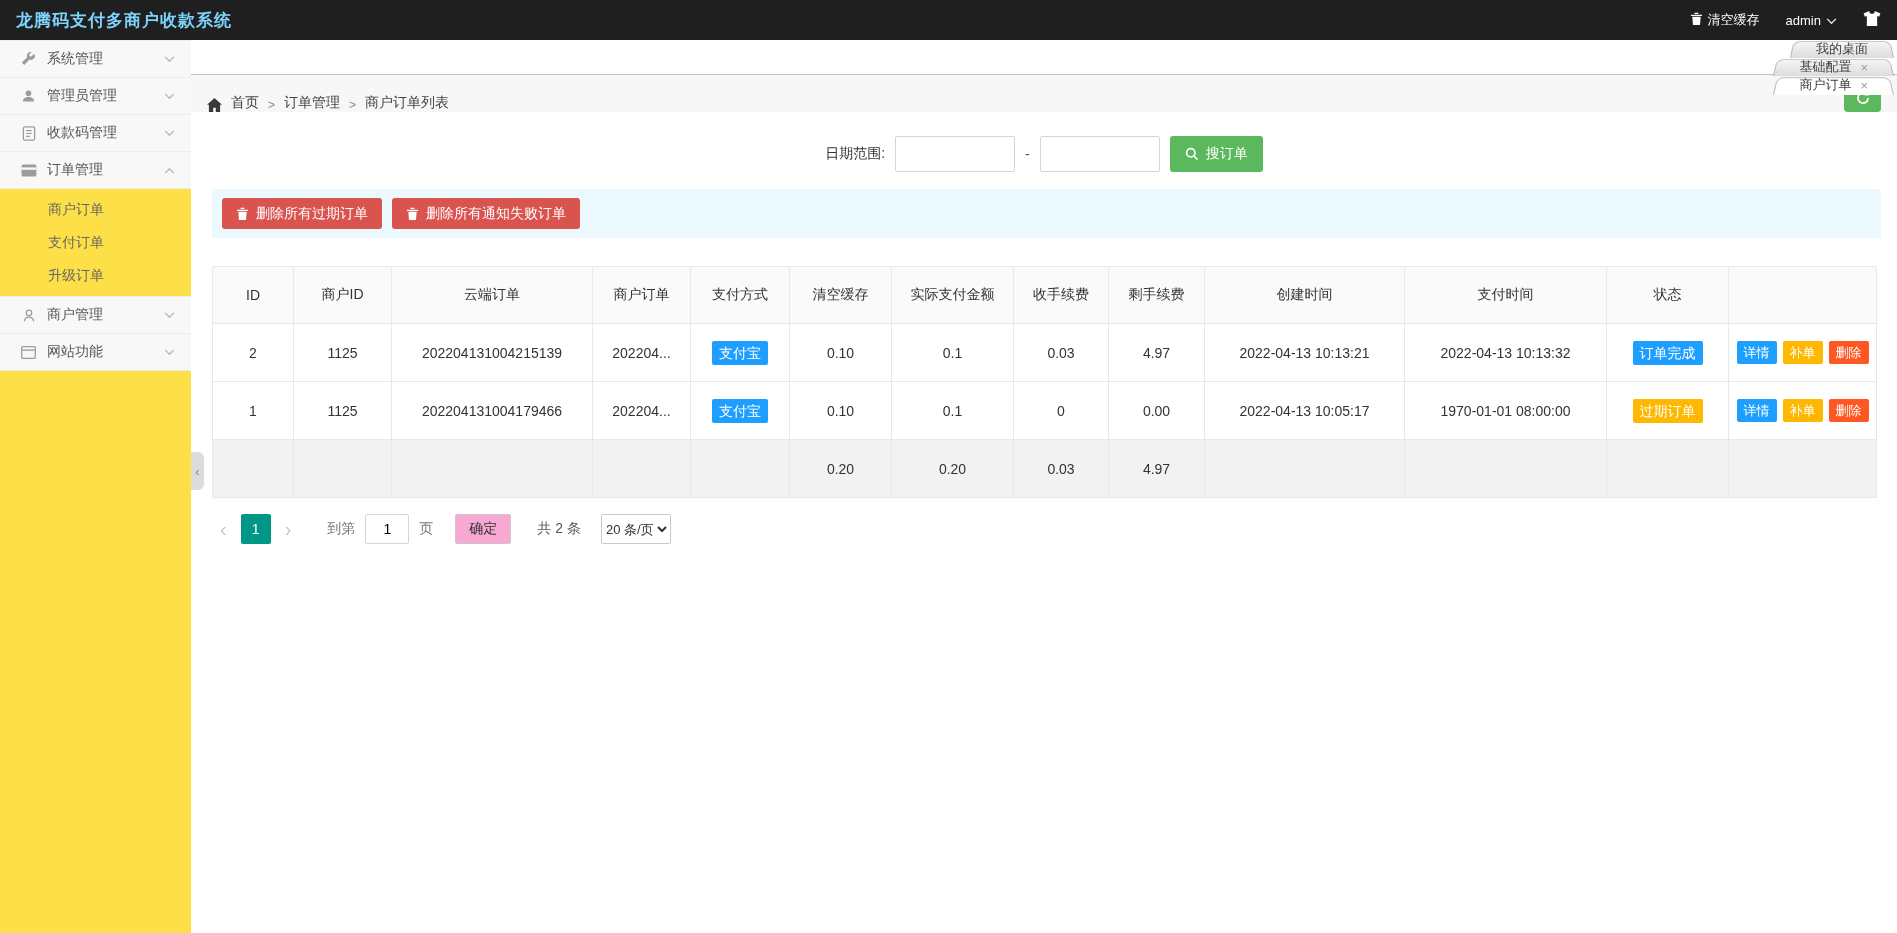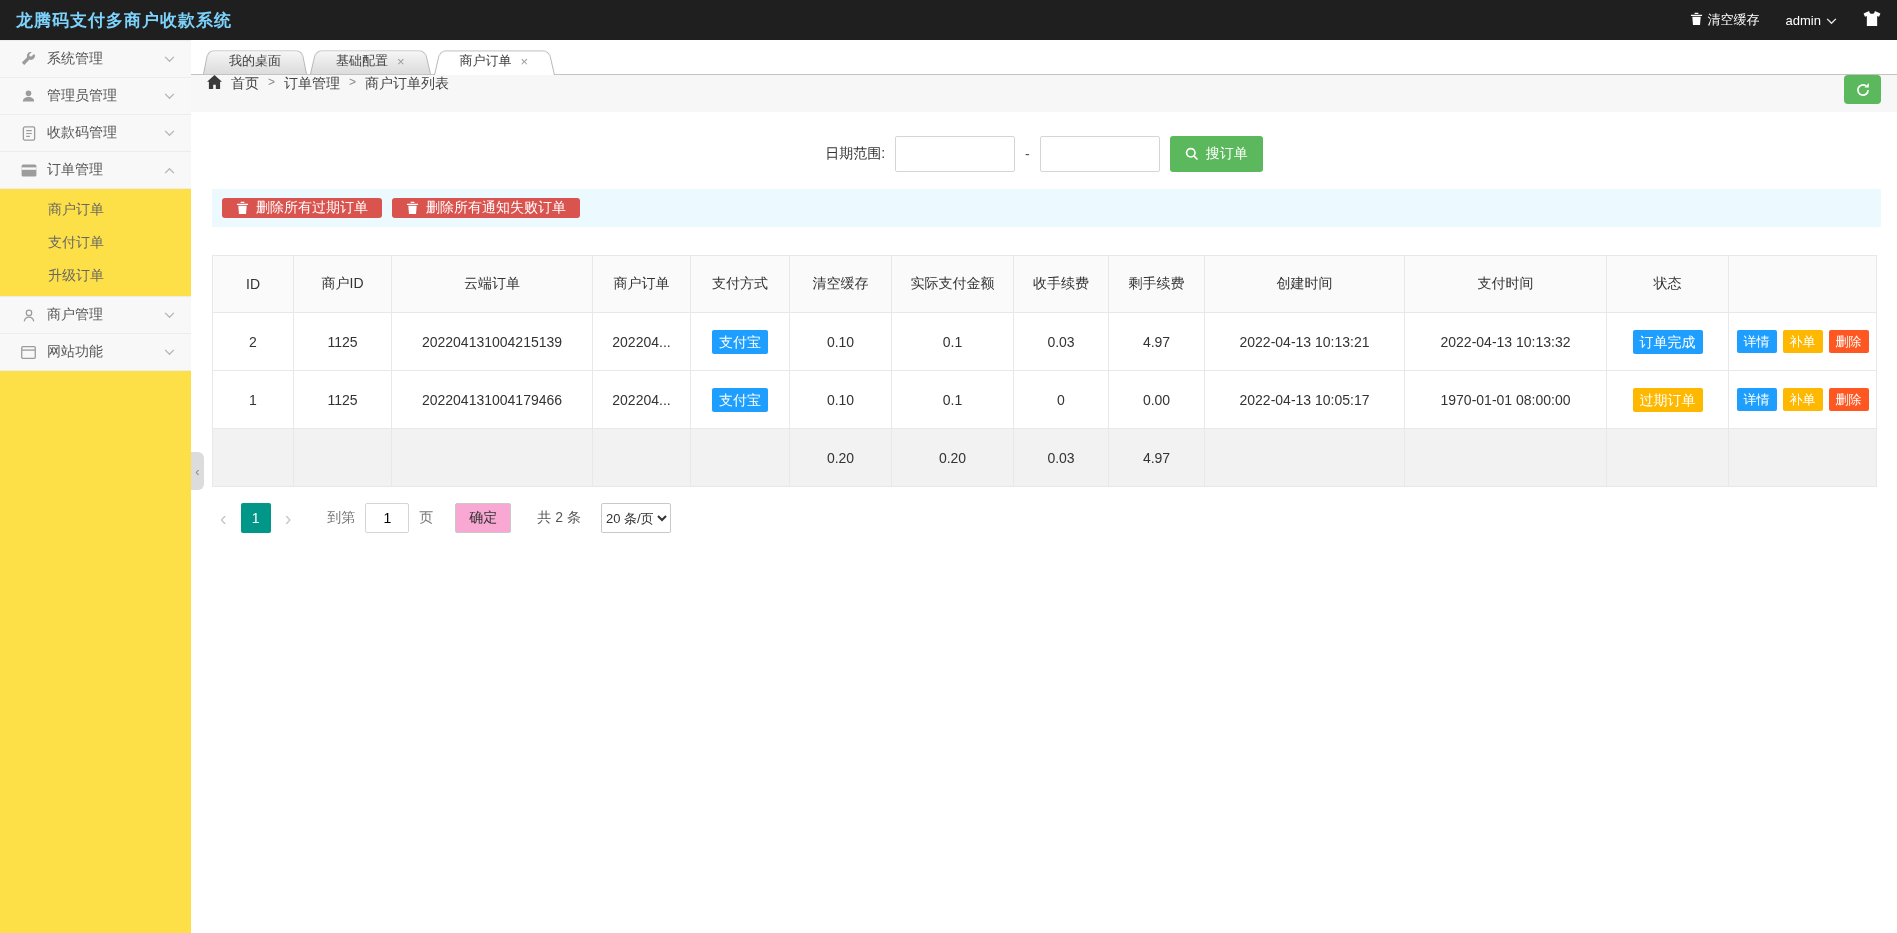--- a/index.html
+++ b/index.html
@@ -19,45 +19,45 @@
   .side-item { height:37px; display:flex; align-items:center; padding:0 16px 0 20px; border-bottom:1px solid #ececec; font-size:14px; color:#565656; cursor:pointer; background:#f8f8f8; }
   .side-icon { width:17px; display:flex; justify-content:center; margin-right:10px; }
   .side-chevron { margin-left:auto; display:flex; }
   .side-sub { border-bottom:1px solid #ececec; padding:4px 0; }
   .side-sub-item { height:33px; line-height:33px; padding-left:48px; font-size:14px; color:#676767; cursor:pointer; }
   .collapse-handle { position:absolute; left:191px; top:412px; width:13px; height:38px; background:#dcdcdc; border-radius:0 6px 6px 0; color:#8a8a8a; display:flex; align-items:center; justify-content:center; font-size:13px; cursor:pointer; z-index:4; }
 
   .main { flex:1; display:flex; flex-direction:column; min-width:0; }
 
   
-  .tabs-bar { height:35px; background:#fff; border-bottom:1px solid #c3c3c3; display:flex; align-items:flex-end; padding-left:12px; }
+  .tabs-bar { height:35px; background:#fff; border-bottom:1px solid #c3c3c3; display:flex; align-items:flex-end; padding-left:12px;flex-direction:column; }
   .tab { position:relative; height:26px; display:flex; align-items:center; gap:9px; padding:0 26px; margin-right:3px; font-size:13px; color:#404040; cursor:pointer; }
   .tab::before { content:""; position:absolute; inset:0; background:linear-gradient(#f6f6f6,#dcdcdc); border:1px solid #b5b5b5; border-bottom:none; border-radius:7px 7px 0 0; transform:perspective(9px) rotateX(2deg); transform-origin:bottom; }
   .tab > span { position:relative; z-index:1; }
   .tab.active { height:27px; margin-bottom:-1px; padding-bottom:1px; z-index:2; }
   .tab.active::before { background:#fff; }
   .tab-close { color:#9a9a9a; font-size:13px; }
 
   
-  .breadcrumb-bar { height:37px; background:#f7f7f7; display:flex; align-items:flex-start; gap:9px; padding:0 16px; font-size:14px; color:#444; }
+  .breadcrumb-bar { height:37px; background:#f7f7f7; display:flex; align-items:flex-end; gap:9px; padding:0 16px; font-size:14px; color:#444; }
   .crumb-sep { color:#888; font-size:12px; }
   .refresh-btn { margin-left:auto; width:37px; height:29px; background:#5cb85c; border:none; border-radius:4px; display:flex; align-items:center; justify-content:center; cursor:pointer; }
 
   
   .page-body { flex:1; background:#fff; }
   .search-row { display:flex; align-items:center; justify-content:center; gap:10px; margin-top:24px; font-size:14px; color:#333; }
   .input { height:36px; border:1px solid #d5d5d5; border-radius:2px; padding:0 10px; font-size:14px; color:#333; outline:none; background:#fff; }
   .input::placeholder { color:#c2c2c2; }
   .date-input { width:120px; }
   .keyword-input { width:240px; }
   .range-sep { color:#555; }
   .search-btn { height:36px; background:#5cb85c; color:#fff; border:none; border-radius:3px; padding:0 15px; font-size:14px; display:flex; align-items:center; gap:7px; cursor:pointer; }
 
   .bulk-band { margin:17px 16px 0 21px; background:#ecf9ff; padding:9px 10px; display:flex; gap:10px; }
-  .danger-btn { height:20px; background:#d9534f; color:#fff; border:none; border-radius:3px; padding:0 14px; font-size:14px; display:flex; align-items:center; gap:7px; cursor:pointer; }
+  .danger-btn { height:31px; background:#d9534f; color:#fff; border:none; border-radius:3px; padding:0 14px; font-size:14px; display:flex; align-items:center; gap:7px; cursor:pointer; }
 
   
   .table-wrap { margin:28px 20px 16px 21px; }
   table { width:100%; border-collapse:collapse; table-layout:fixed; font-size:14px; color:#333; }
   th,td { border:1px solid #e8e8e8; text-align:center; overflow:hidden; white-space:nowrap; }
   th { background:#fafafa; height:57px; font-weight:normal; color:#333; }
   td { height:58px; background:#fff; }
   tr.summary-row td { background:#f2f2f2; }
   .badge { display:inline-block; padding:5px 7px; border-radius:2px; color:#fff; font-size:14px; line-height:1; }
   .action-btn { padding:5px 7px; border-radius:2px; color:#fff; font-size:13px; line-height:1; border:none; margin:0 3px; cursor:pointer; }

